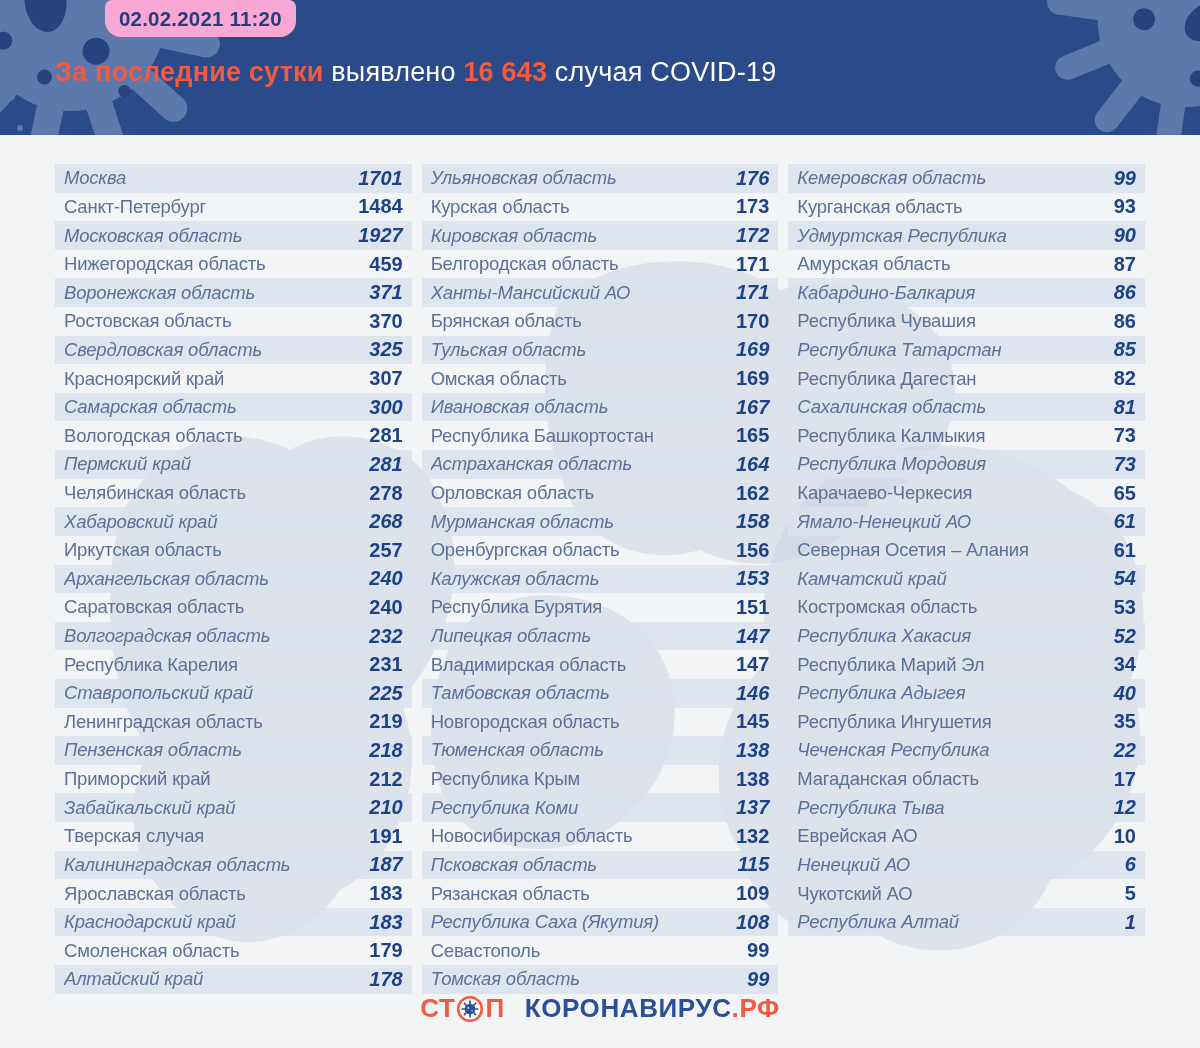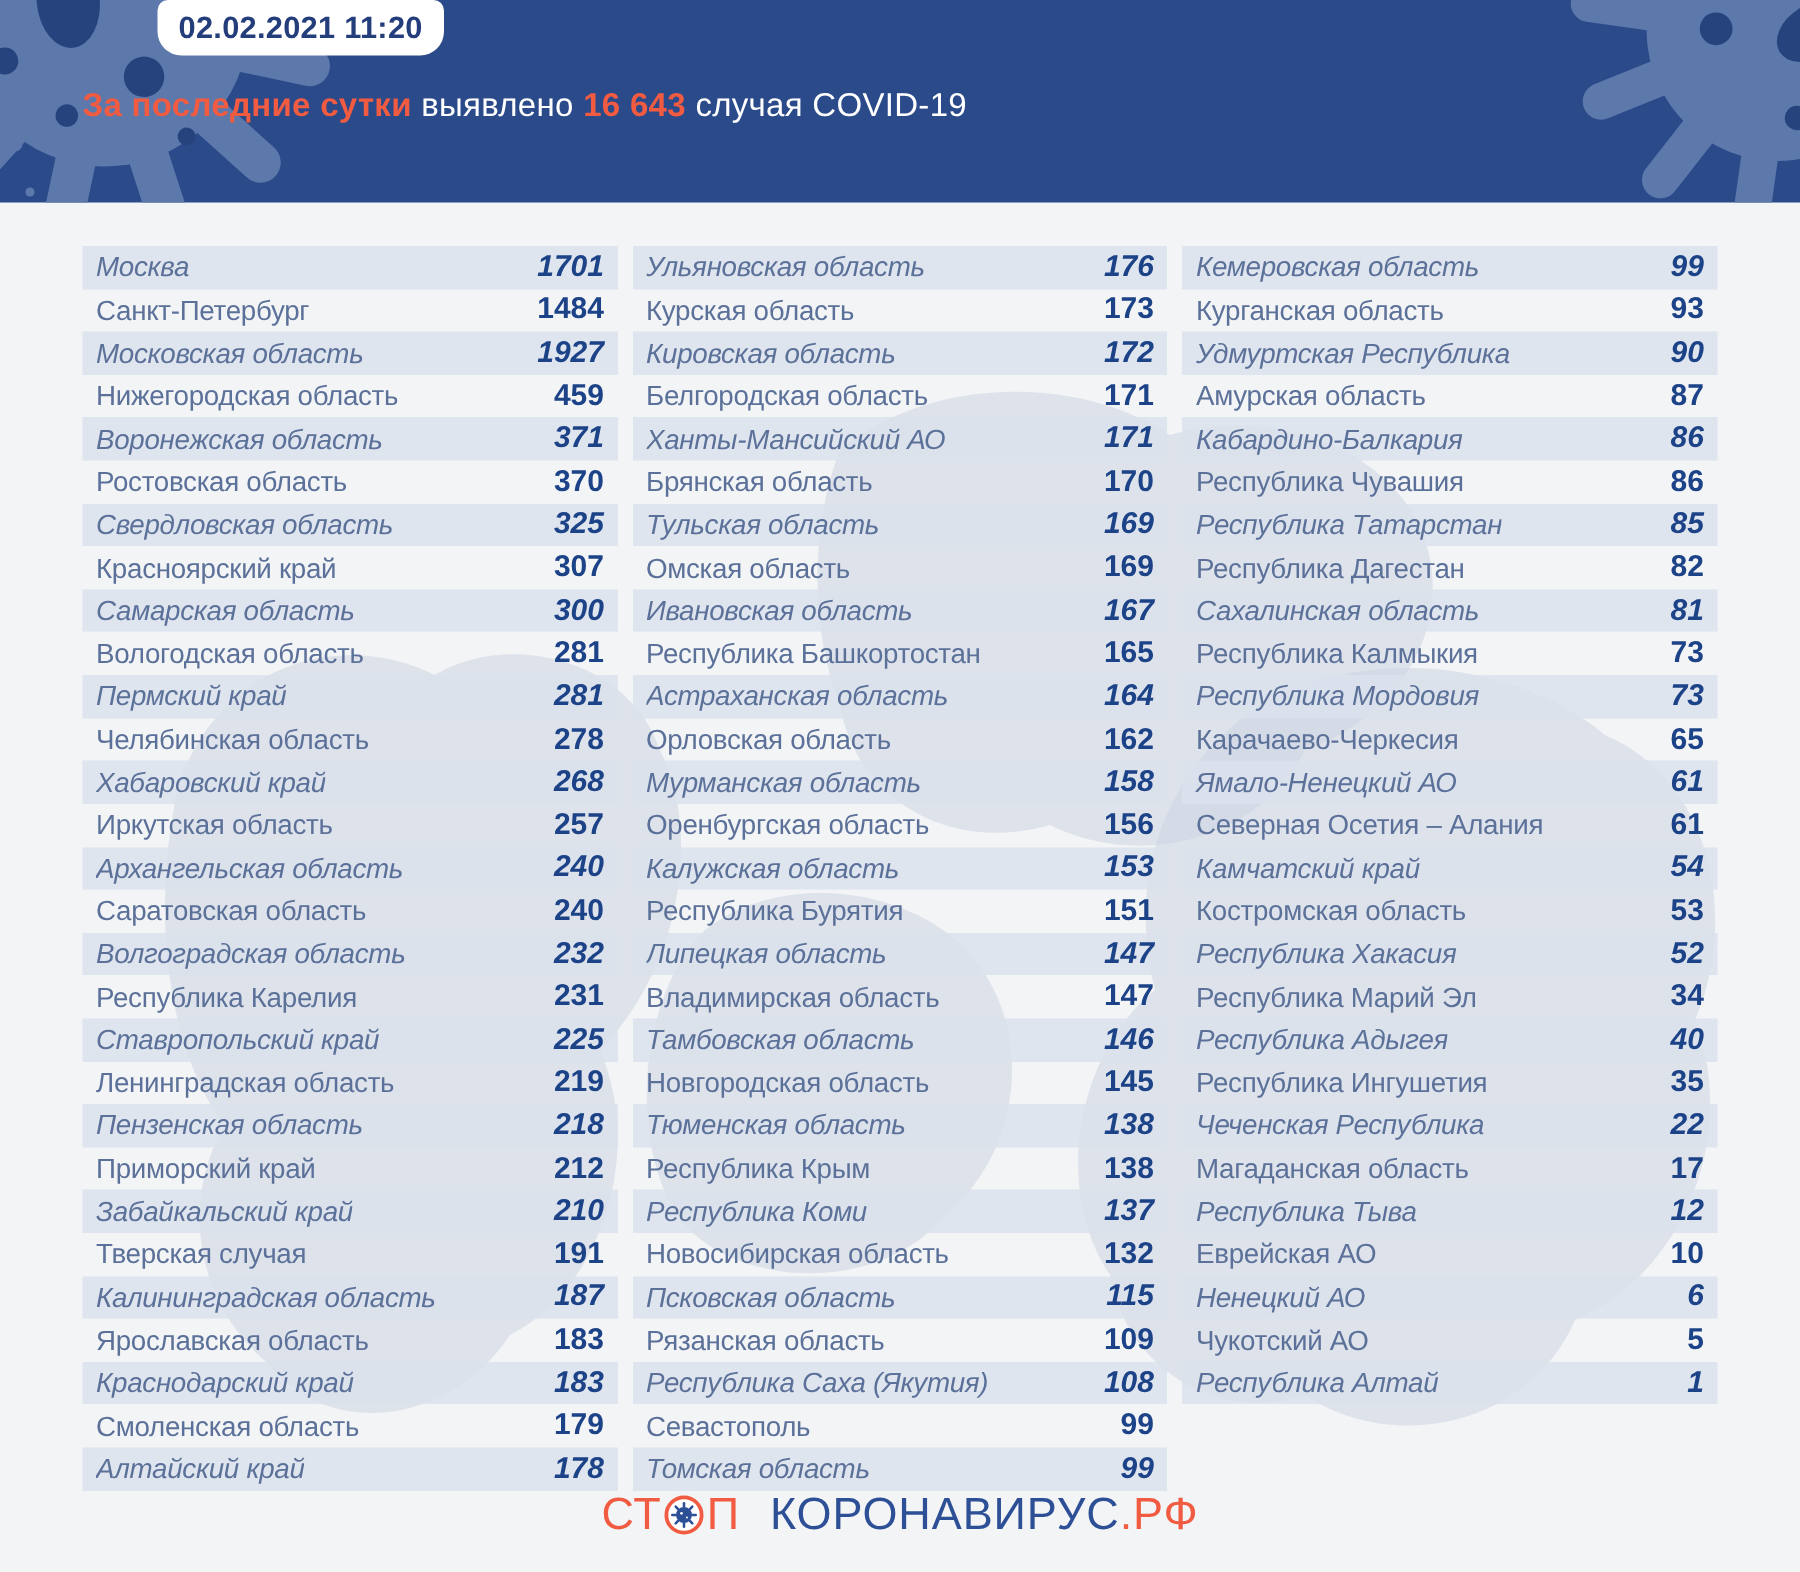--- a/index.html
+++ b/index.html
@@ -8,27 +8,27 @@
     background:#f3f4f6;font-family:"Liberation Sans",sans-serif;
   }
   
   .hdr{position:absolute;top:0;left:0;width:1200px;height:135px;background:#2b4a8a;overflow:hidden;}
   .virus{position:absolute;}
   .virus-left{left:-95px;top:-150px;transform:rotate(12deg);}
   .virus-right{left:1035px;top:-130px;transform:rotate(38deg);}
   .dots-left{position:absolute;left:0;top:78px;}
   .badge{
     position:absolute;left:105px;top:0;min-width:160px;height:37px;padding:0 14px;
-    background:#ffffff;border-radius:7px 7px 16px 16px;box-sizing:border-box;
+    background:#f9a8d4;border-radius:7px 7px 16px 16px;box-sizing:border-box;
     display:flex;align-items:center;justify-content:flex-end;
     font-weight:bold;font-size:20.5px;color:#243e7b;z-index:3;letter-spacing:0.2px;
   }
   .title{
     position:absolute;left:55px;top:57px;margin:0;z-index:3;white-space:nowrap;
-    font-size:22px;font-weight:400;letter-spacing:0.2px;
+    font-size:27px;font-weight:400;letter-spacing:0.2px;
   }
   .hl{color:#f15b42;font-weight:700;}
   .wh{color:#ffffff;font-weight:400;}
   
   .main{position:absolute;top:135px;left:0;width:1200px;height:913px;}
   .map{position:absolute;top:0;left:0;z-index:0;}
   .grid{
     position:absolute;top:29px;left:55px;width:1090px;z-index:1;
     display:grid;grid-template-columns:1fr 1fr 1fr;column-gap:10px;
   }
@@ -37,21 +37,21 @@
     padding:0 9px;box-sizing:border-box;
   }
   .row.striped{background:rgba(218,226,236,0.85);font-style:italic;}
   .rname{font-size:18.5px;color:#5c7199;letter-spacing:-0.2px;white-space:nowrap;overflow:hidden;}
   .rval{font-size:20px;font-weight:700;color:#1c4287;margin-left:8px;}
   
   .footer-logo{
     position:absolute;top:858px;left:0;width:1200px;z-index:1;
     display:flex;align-items:center;justify-content:center;
   }
-  .lg{font-weight:400;font-size:30px;letter-spacing:0.6px;}
+  .lg{font-weight:700;font-size:26px;letter-spacing:0.6px;}
   .lg-orange{color:#f15b42;}
   .lg-blue{color:#2d4f96;margin-left:20px;}
   .logo-virus{margin:0 1px;display:block;}
 </style>
 </head>
 <body>
 
 <div class="poster">
 
   <div class="hdr">

